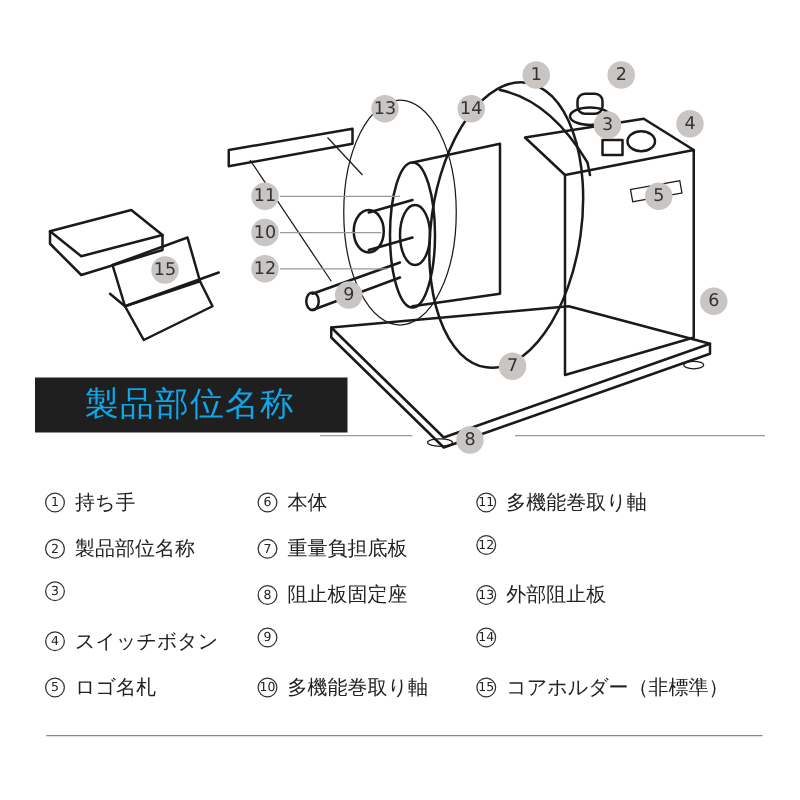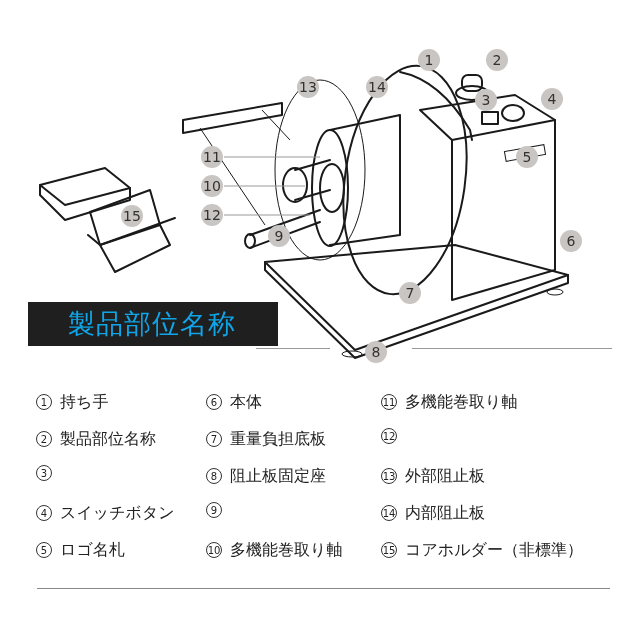--- a/index.html
+++ b/index.html
@@ -188,21 +188,20 @@
     </div>
   <div class="legend-item" style="left:345px;top:45px;">
       <span class="num">12</span>
     </div>
   <div class="legend-item" style="left:345px;top:82px;">
       <span class="num">13</span>
       <span>外部阻止板</span>
     </div>
   <div class="legend-item" style="left:345px;top:119px;">
       <span class="num">14</span>
-      <span>内部阻止板</span>
     </div>
   <div class="legend-item" style="left:345px;top:156px;">
       <span class="num">15</span>
       <span>コアホルダー（非標準）</span>
     </div>
 </div>
 
 <div class="rule" style="left:37px;top:588px;width:573px;background:#888;"></div>
 
 </body></html>

